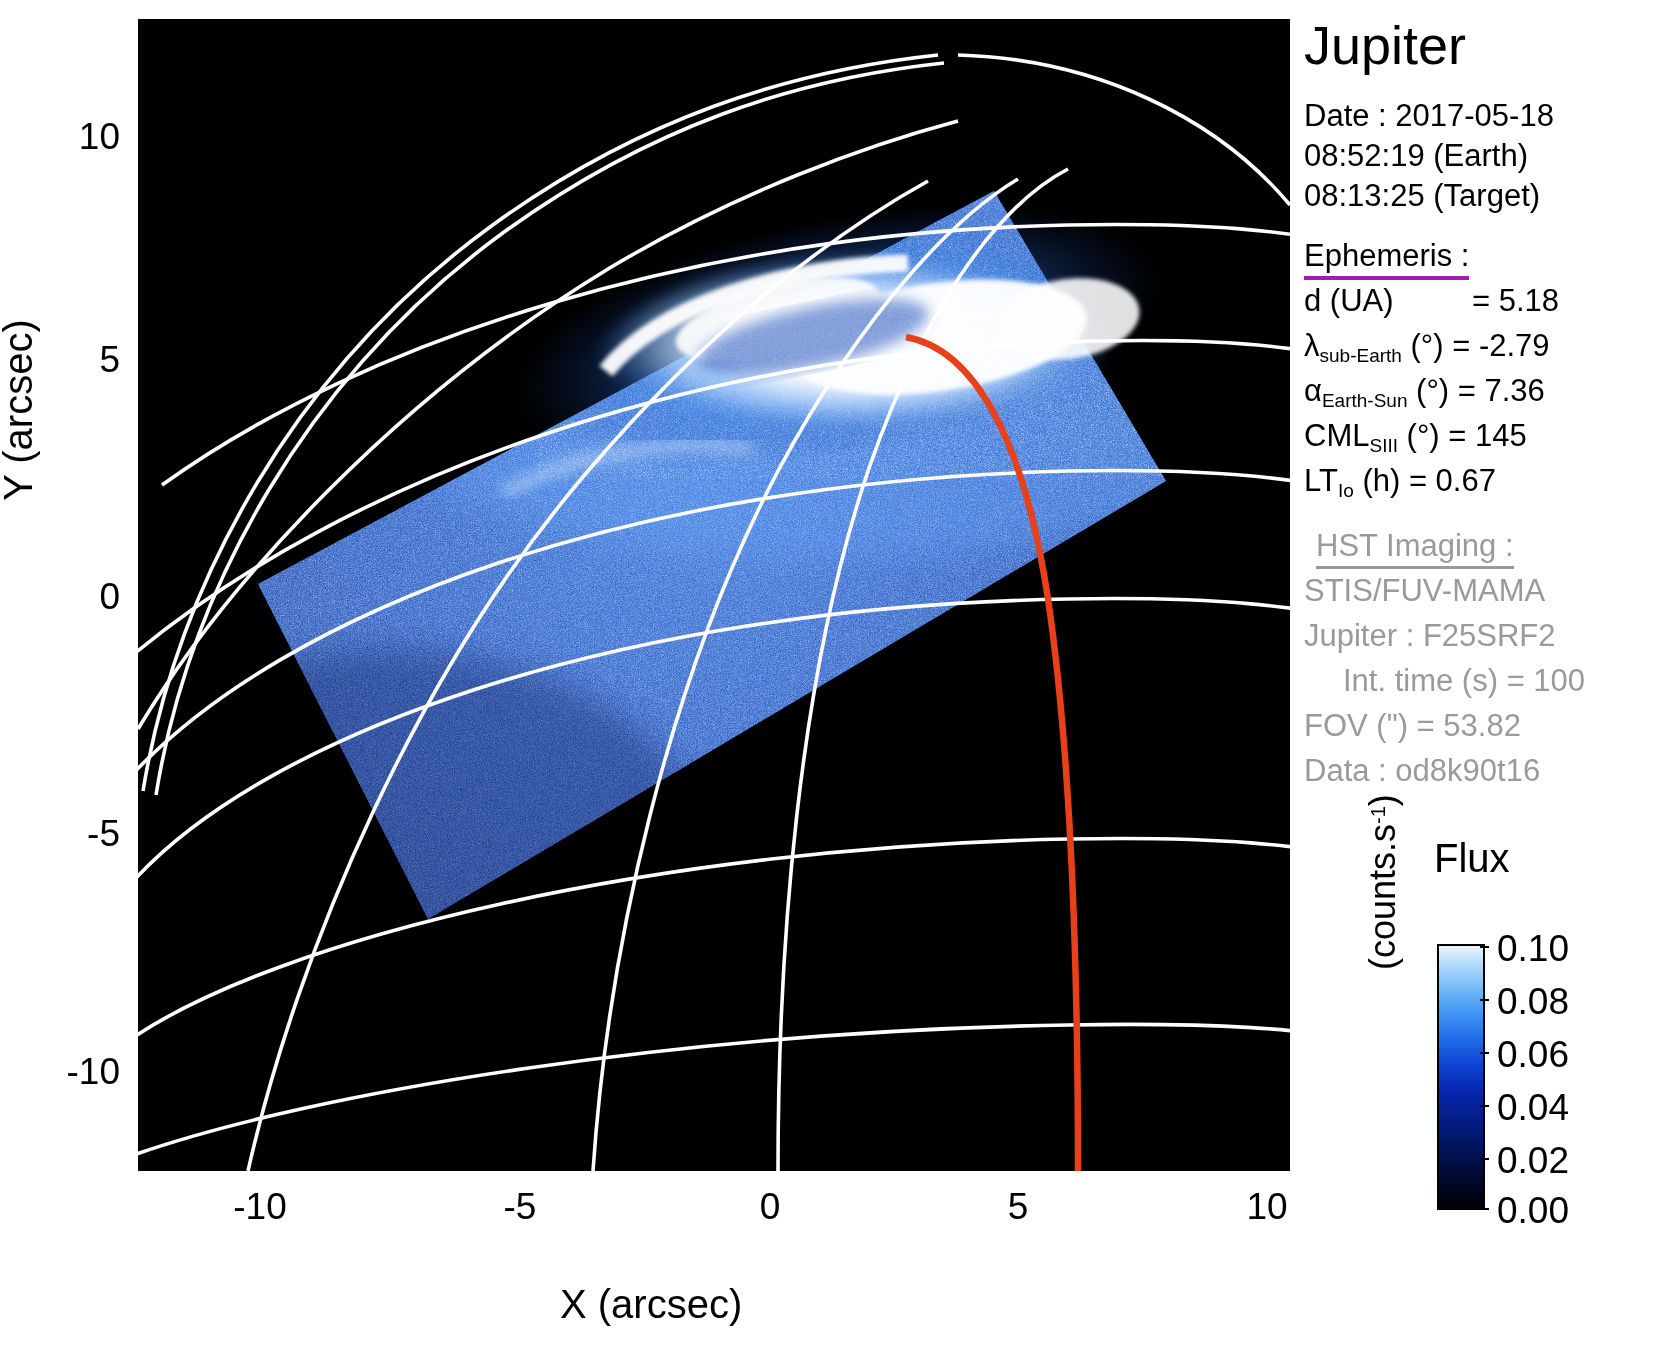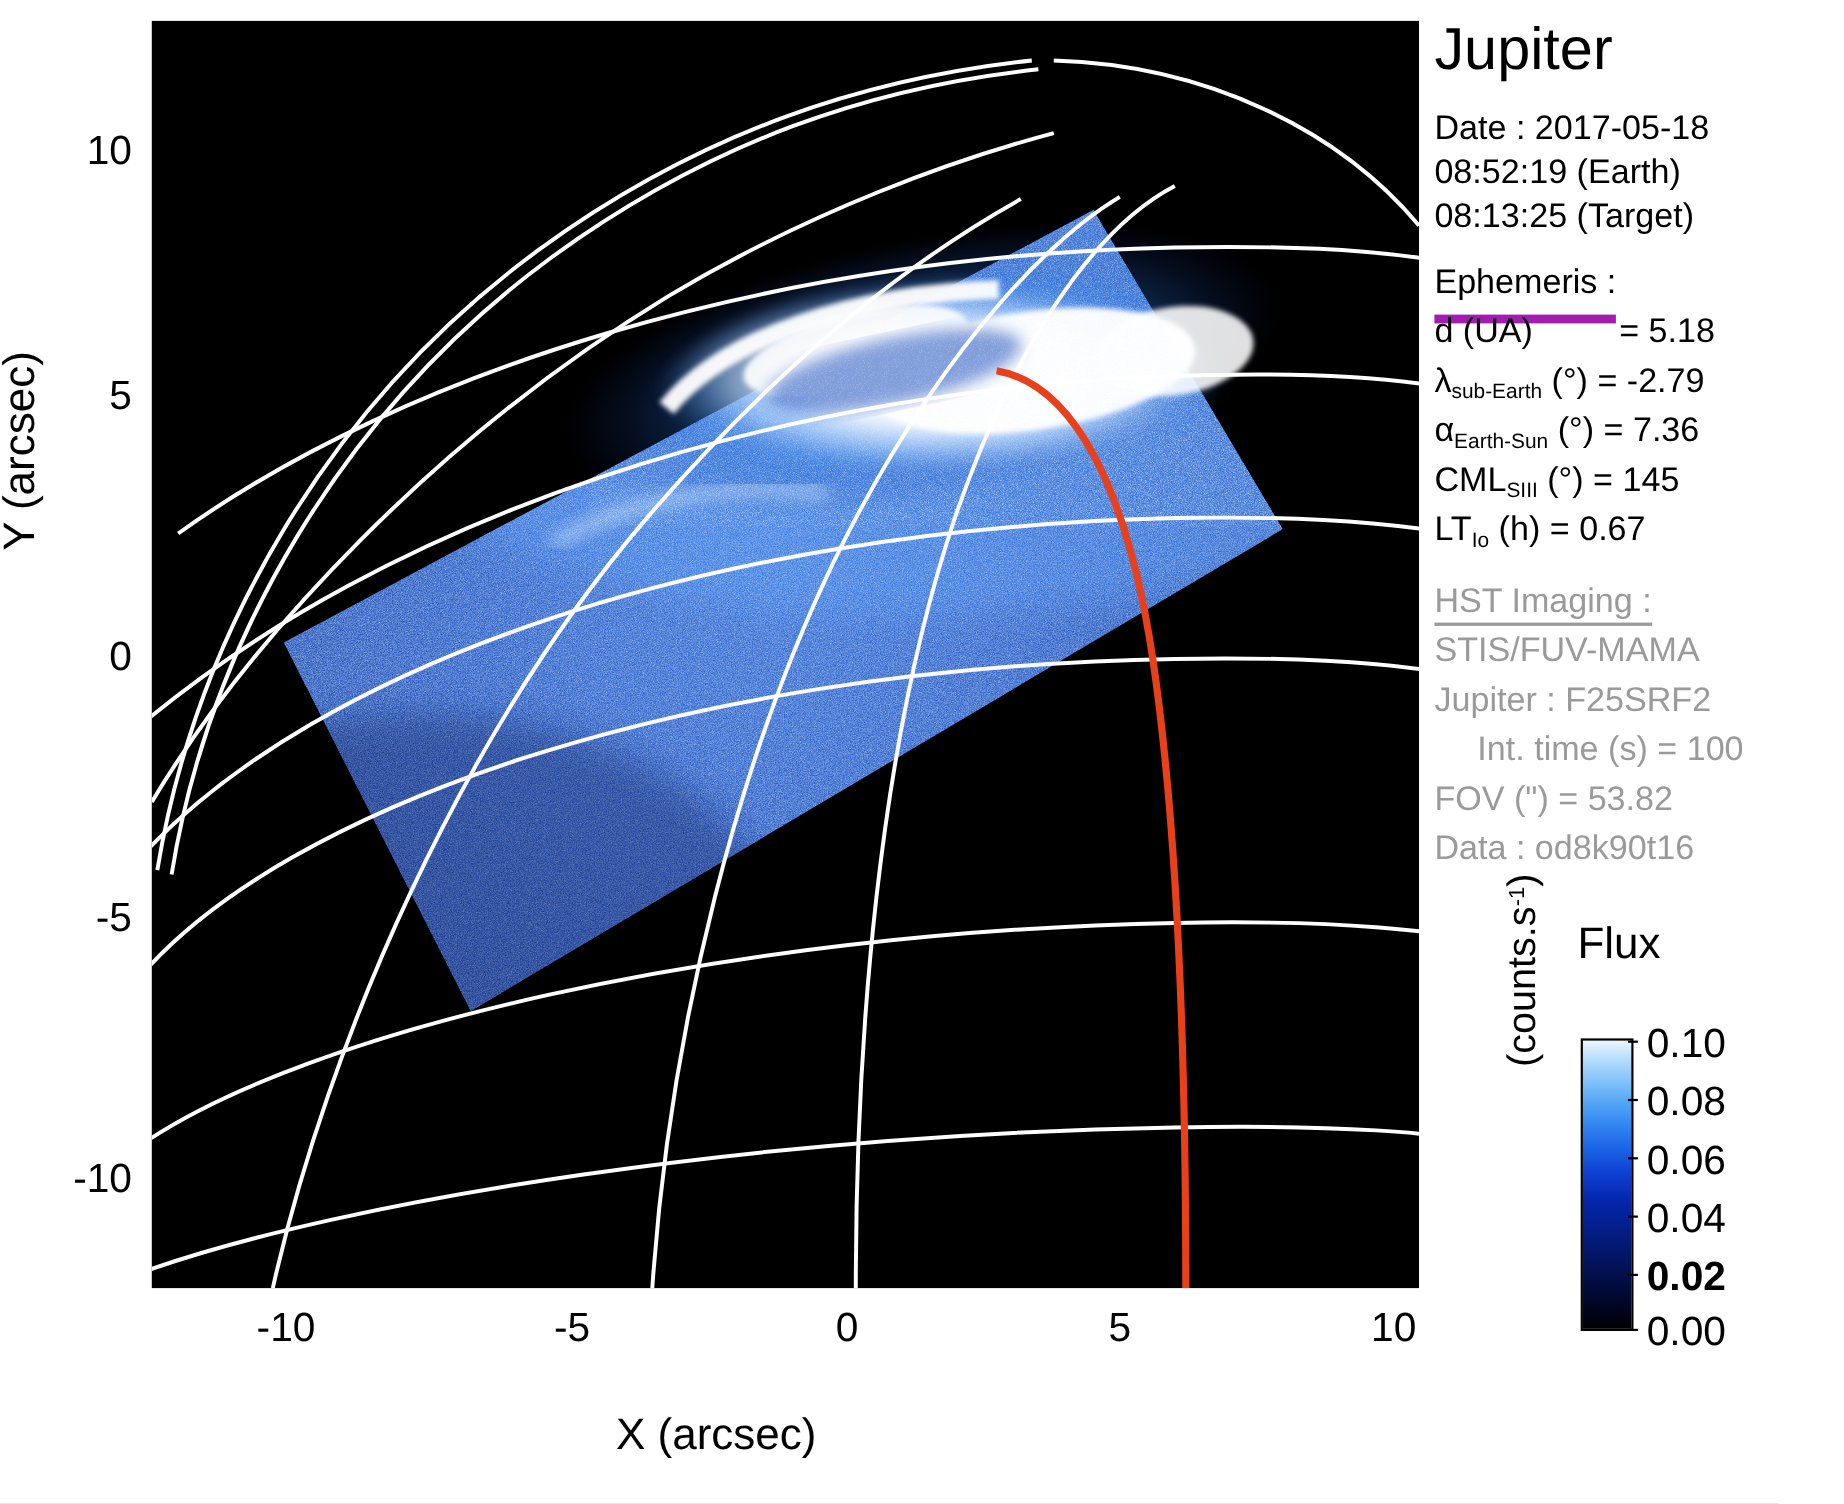--- a/index.html
+++ b/index.html
@@ -15,21 +15,21 @@
   #y-axis-title{position:absolute;left:-4px;top:560px;width:300px;
      transform:rotate(-90deg);transform-origin:left top;
      font-size:40px;text-align:center;white-space:nowrap;}
   #x-axis-title{position:absolute;left:560px;top:1282px;font-size:40px;white-space:nowrap;}
 
   
   #info-panel{position:absolute;left:1300px;top:0;width:376px;height:1012px;}
   #target-title{position:absolute;left:4px;top:14px;font-size:54px;letter-spacing:0px;}
   .info-line{position:absolute;left:4px;font-size:31px;white-space:nowrap;}
   .dim{color:#9a9a9a;}
-  .uline{border-bottom:8px solid #a21caf;display:inline-block;padding-bottom:12px;}
+  .uline{border-bottom:4px solid #a21caf;display:inline-block;padding-bottom:2px;}
   .uline-dim{border-bottom:3px solid #9a9a9a;display:inline-block;padding-bottom:2px;}
   .sub{font-size:19px;vertical-align:baseline;position:relative;top:6px;}
   .sup{font-size:20px;vertical-align:baseline;position:relative;top:-10px;}
   .eqcol{display:inline-block;}
 
   
   #flux-title{position:absolute;left:1434px;top:836px;font-size:40px;}
   #colorbar{position:absolute;left:1437px;top:944px;width:48px;height:266px;
             border:2px solid #000;box-sizing:border-box;
             background:linear-gradient(to top,
@@ -206,21 +206,21 @@
     <span>(°)</span>
     <span>= 145</span>
   </div>
 
   <div class="info-line" style="top:463px;">
     <span>LT</span><span class="sub">Io</span>
     <span>(h)</span>
     <span>= 0.67</span>
   </div>
 
-  <div class="info-line dim" style="top:528px;">
+  <div class="info-line dim" style="top:528px;margin-left:12px;">
     <span class="uline-dim">HST Imaging :</span>
   </div>
   <div class="info-line dim" style="top:573px;">STIS/FUV-MAMA</div>
   <div class="info-line dim" style="top:618px;">Jupiter : F25SRF2</div>
   <div class="info-line dim" style="top:663px;margin-left:39px;">Int. time (s) = 100</div>
   <div class="info-line dim" style="top:708px;">FOV (") = 53.82</div>
   <div class="info-line dim" style="top:753px;">Data : od8k90t16</div>
 </div>
 
 <div id="flux-title">Flux</div>
@@ -235,14 +235,14 @@
 <div class="cb-tick-mark" style="left:1480px;top:999px;"></div>
 <div class="cb-tick-mark" style="left:1480px;top:1052px;"></div>
 <div class="cb-tick-mark" style="left:1480px;top:1105px;"></div>
 <div class="cb-tick-mark" style="left:1480px;top:1158px;"></div>
 <div class="cb-tick-mark" style="left:1480px;top:1208px;"></div>
 
 <div class="cb-tick-lbl" style="top:928px;">0.10</div>
 <div class="cb-tick-lbl" style="top:981px;">0.08</div>
 <div class="cb-tick-lbl" style="top:1034px;">0.06</div>
 <div class="cb-tick-lbl" style="top:1087px;">0.04</div>
-<div class="cb-tick-lbl" style="top:1140px;font-weight:bold;">0.02</div>
+<div class="cb-tick-lbl" style="top:1140px;">0.02</div>
 <div class="cb-tick-lbl" style="top:1190px;">0.00</div>
 
 </body></html>

